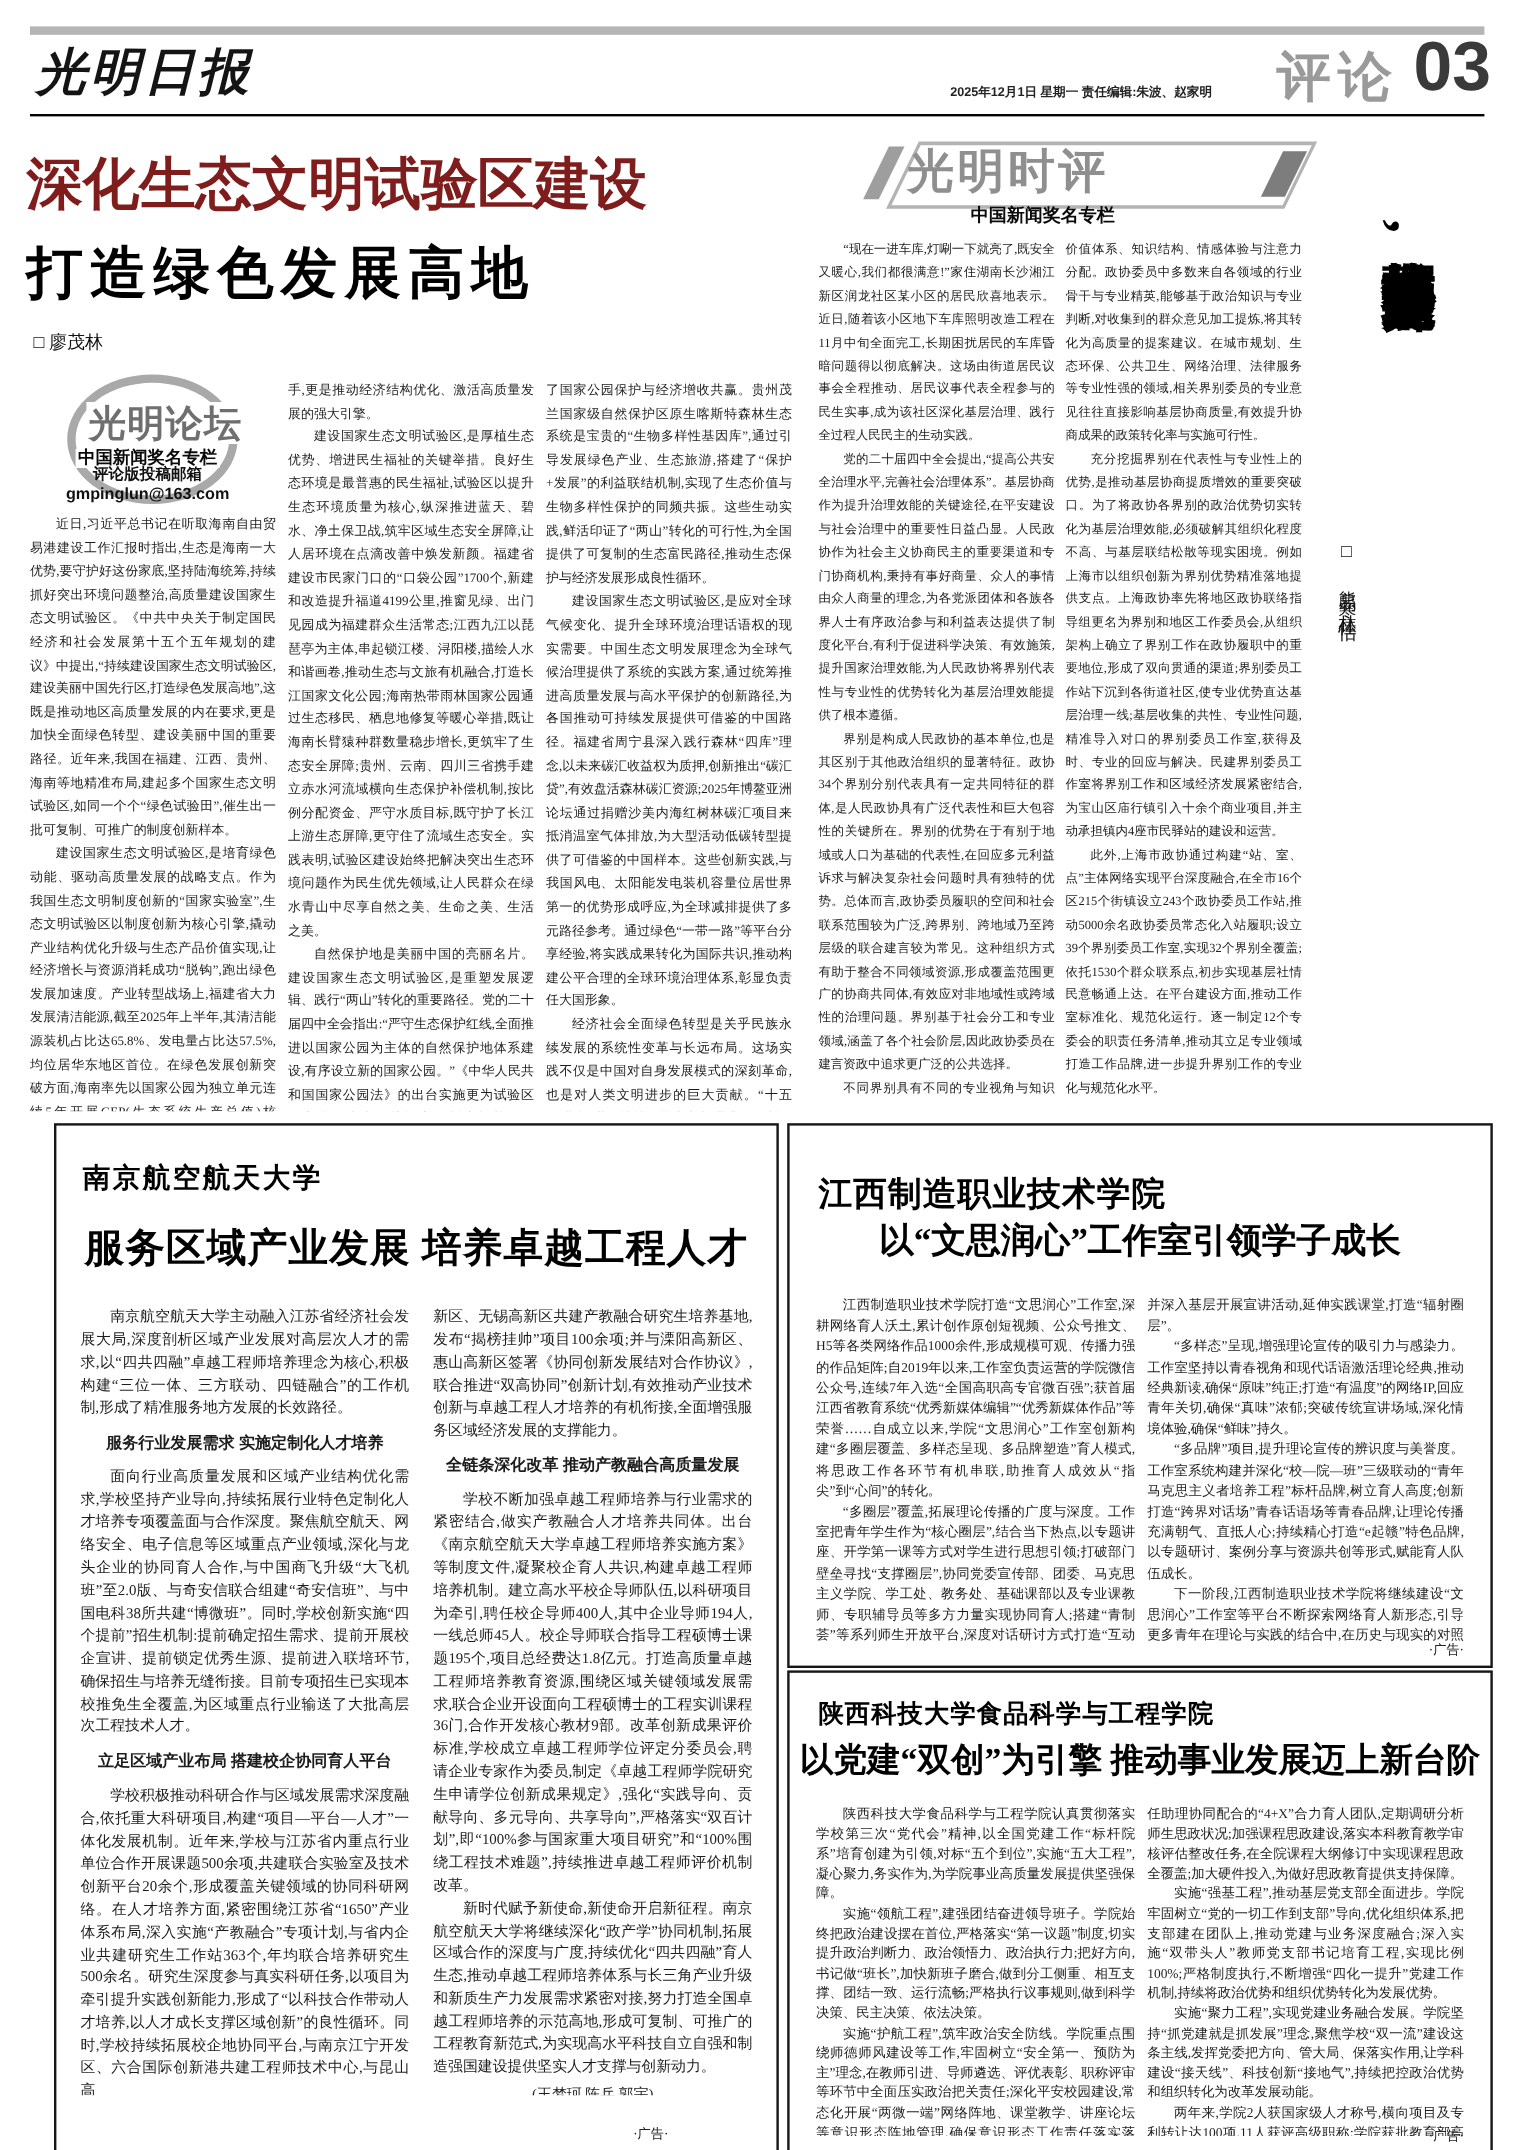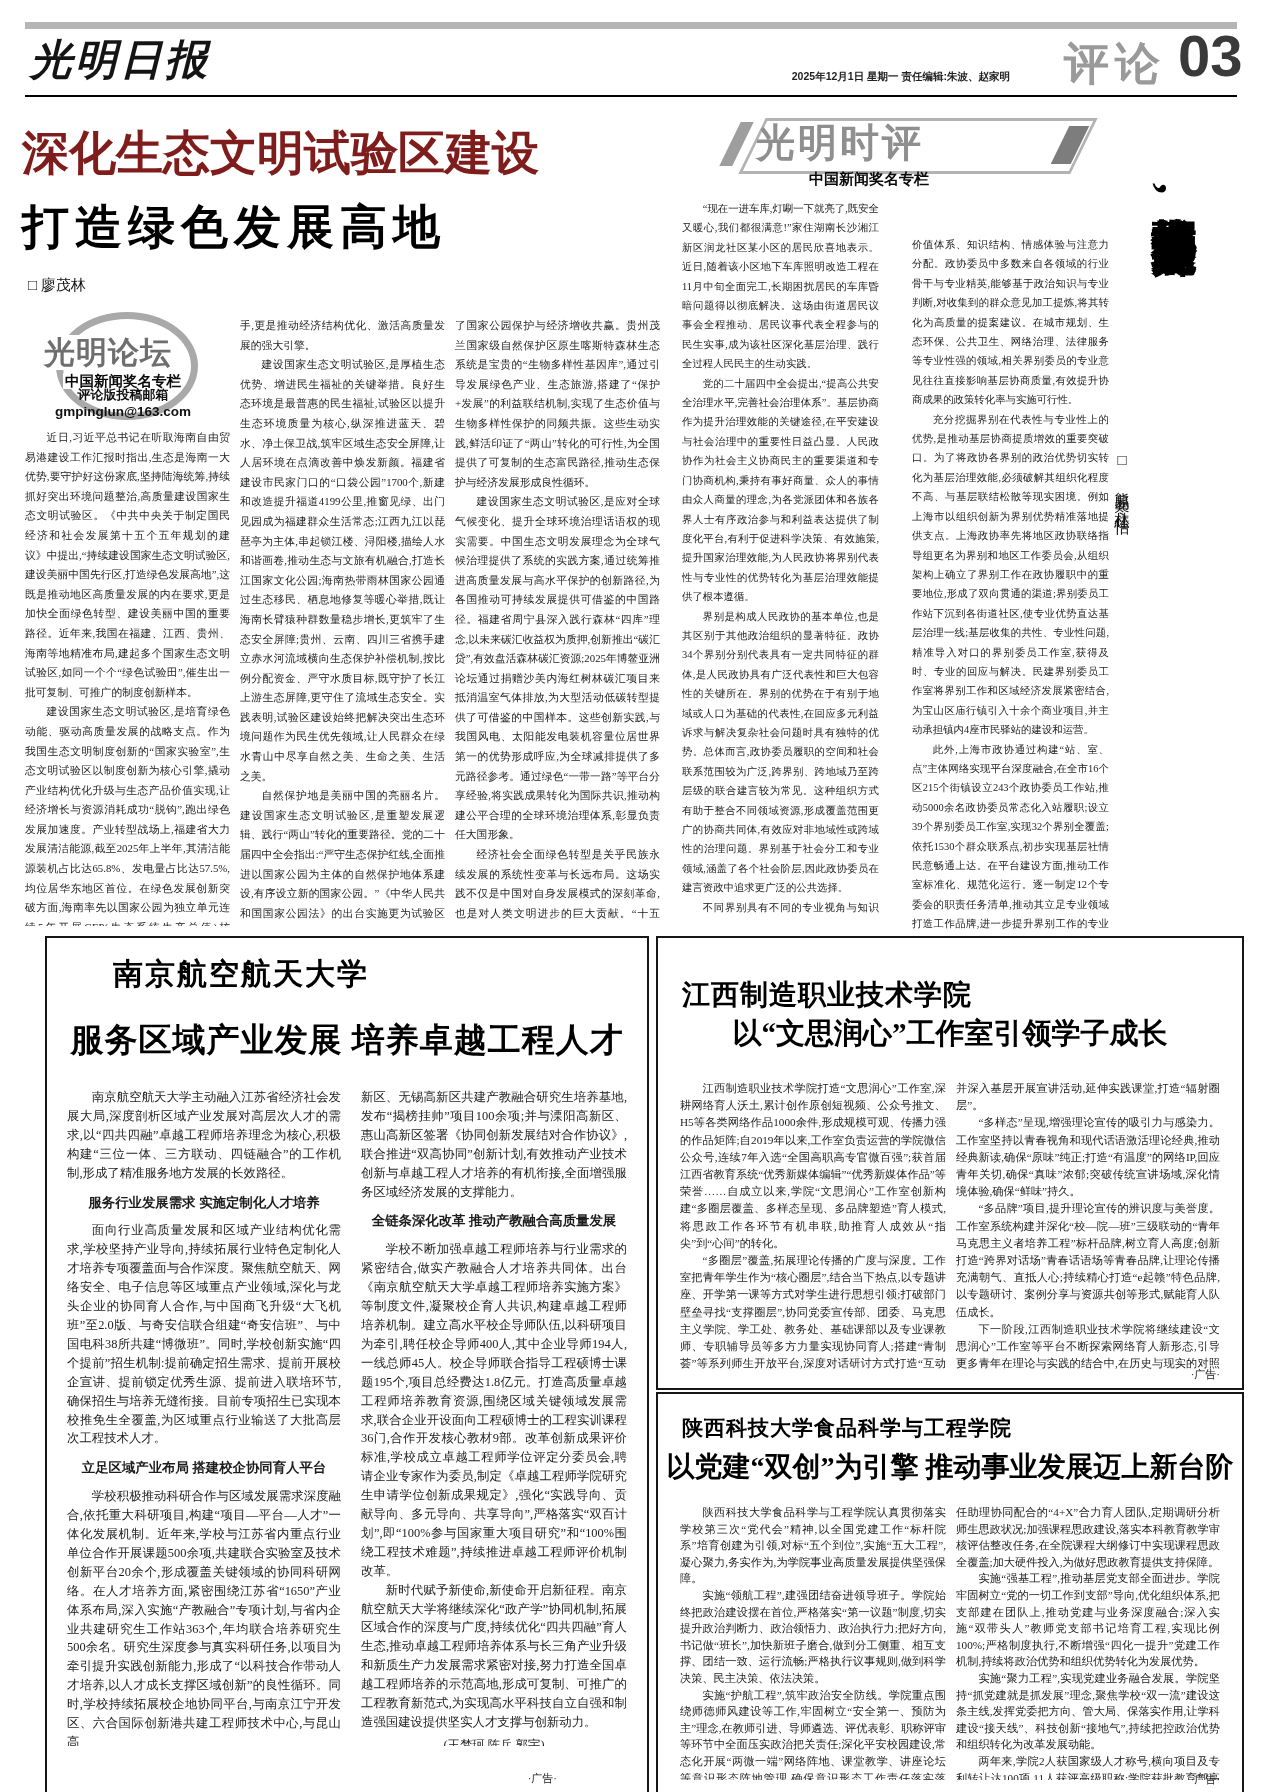--- a/index.html
+++ b/index.html
@@ -16,39 +16,39 @@
   .page-no{left:1178px;top:22px;font-size:58px;font-weight:600;color:#3a3a3a;
             font-family:"Liberation Sans","DejaVu Sans",sans-serif;}
   .header-rule{left:25px;top:95px;width:1212px;height:2px;background:#000;}
   
   .lead-h1{left:22px;top:122px;font-size:47px;font-weight:900;letter-spacing:0px;color:#7f1d1d;}
   .lead-h2{left:22px;top:196px;font-size:47px;font-weight:900;letter-spacing:6px;color:#000;}
   .lead-byline{left:28px;top:276px;font-size:15px;color:#111;}
   
   .forum{left:42px;top:310px;width:162px;height:112px;}
   .forum-ring{position:absolute;left:14px;top:2px;width:128px;height:94px;border:7px solid #a9a9a9;border-radius:50%;}
-  .forum-title{position:absolute;left:0;top:22px;width:162px;text-align:left;font-size:31px;font-weight:900;
+  .forum-title{position:absolute;left:15px;top:22px;width:162px;text-align:center;font-size:31px;font-weight:900;
       color:#6f6f6f;font-family:"Liberation Sans","DejaVu Sans",sans-serif;letter-spacing:1px;}
   .forum-title span{background:#fff;padding:0 2px;}
   .forum-sub{position:absolute;left:0;top:62px;width:162px;text-align:center;font-size:14.5px;font-weight:900;
       color:#0a0a0a;font-family:"Liberation Sans","DejaVu Sans",sans-serif;}
   .forum-sub span{background:#fff;padding:0 2px;}
   .mail-label{left:42px;top:386px;width:162px;text-align:center;font-size:13px;font-weight:700;
       font-family:"Liberation Sans","DejaVu Sans",sans-serif;color:#111;}
   .mail-addr{left:42px;top:404px;width:162px;text-align:center;font-size:13.5px;font-weight:700;
       font-family:"Liberation Sans","DejaVu Sans",sans-serif;color:#111;}
   
   .col{overflow:hidden;text-align:justify;}
   .eco{font-size:10.8px;line-height:19.6px;}
   .eco1{left:25px;top:428px;width:205px;height:498px;}
   .eco2{left:240px;top:316px;width:205px;height:610px;}
   .eco3{left:455px;top:316px;width:205px;height:610px;}
   .sp{font-size:10.4px;line-height:19.4px;}
   .sp1{left:682px;top:199px;width:197px;height:717px;}
-  .sp2{left:912px;top:199px;width:197px;height:717px;margin-top:36px;}
+  .sp2{left:888px;top:199px;width:197px;height:717px;}
   .blk-p{margin:0;text-indent:2em;}
   .blk-c{margin:0;text-indent:0;}
   .blk-sub{margin:11px 0 9px 0;text-indent:0;text-align:center;font-weight:700;
       font-family:"Liberation Sans","DejaVu Sans",sans-serif;font-size:1.08em;}
   .blk-sig{margin:4px 0 0 0;text-indent:0;text-align:center;}
   
   .sp-logo{left:728px;top:114px;width:362px;height:80px;}
   .sp-slash{position:absolute;left:2px;top:8px;width:13px;height:44px;background:#9e9e9e;transform:skewX(-26deg);}
   .sp-frame{position:absolute;left:24px;top:4px;width:326px;height:50px;border:3px solid #b3b3b3;transform:skewX(-26deg);}
   .sp-endcap{position:absolute;left:332px;top:12px;width:20px;height:38px;background:#7d7d7d;transform:skewX(-26deg);}
@@ -59,21 +59,21 @@
   
   .v-byline{left:1112px;top:452px;height:392px;writing-mode:vertical-rl;font-size:15px;letter-spacing:4px;color:#111;}
   .v-headline{left:1144px;top:183px;height:668px;writing-mode:vertical-rl;font-size:45px;font-weight:900;color:#000;
       letter-spacing:0px;}
   
   .adbox{border:2px solid #161616;background:#fff;}
   .box-nuaa{left:45px;top:936px;width:600px;height:854px;}
   .box-jx{left:656px;top:936px;width:584px;height:450px;}
   .box-sx{left:656px;top:1392px;width:584px;height:398px;}
   .kicker{position:absolute;font-weight:900;font-family:"Liberation Sans","DejaVu Sans",sans-serif;color:#000;}
-  .nuaa-kicker{left:22px;top:16px;font-size:30px;letter-spacing:2px;margin-left:44px;}
+  .nuaa-kicker{left:22px;top:28px;font-size:23px;letter-spacing:2px;}
   .jx-kicker{left:24px;top:38px;font-size:28px;letter-spacing:1px;}
   .sx-kicker{left:24px;top:20px;font-size:21px;letter-spacing:1px;}
   .ad-headline{position:absolute;left:0;width:100%;text-align:center;font-weight:900;color:#000;}
   .nuaa-headline{top:80px;font-size:33px;letter-spacing:1px;}
   .jx-headline{top:76px;font-size:29px;}
   .sx-headline{top:54px;font-size:28px;}
   .adcol{position:absolute;overflow:hidden;text-align:justify;}
   .nuaa-col{top:150px;height:658px;font-size:12.4px;line-height:18.9px;}
   .nuaa-c1{left:20px;width:274px;}
   .nuaa-c2{left:314px;width:266px;}

